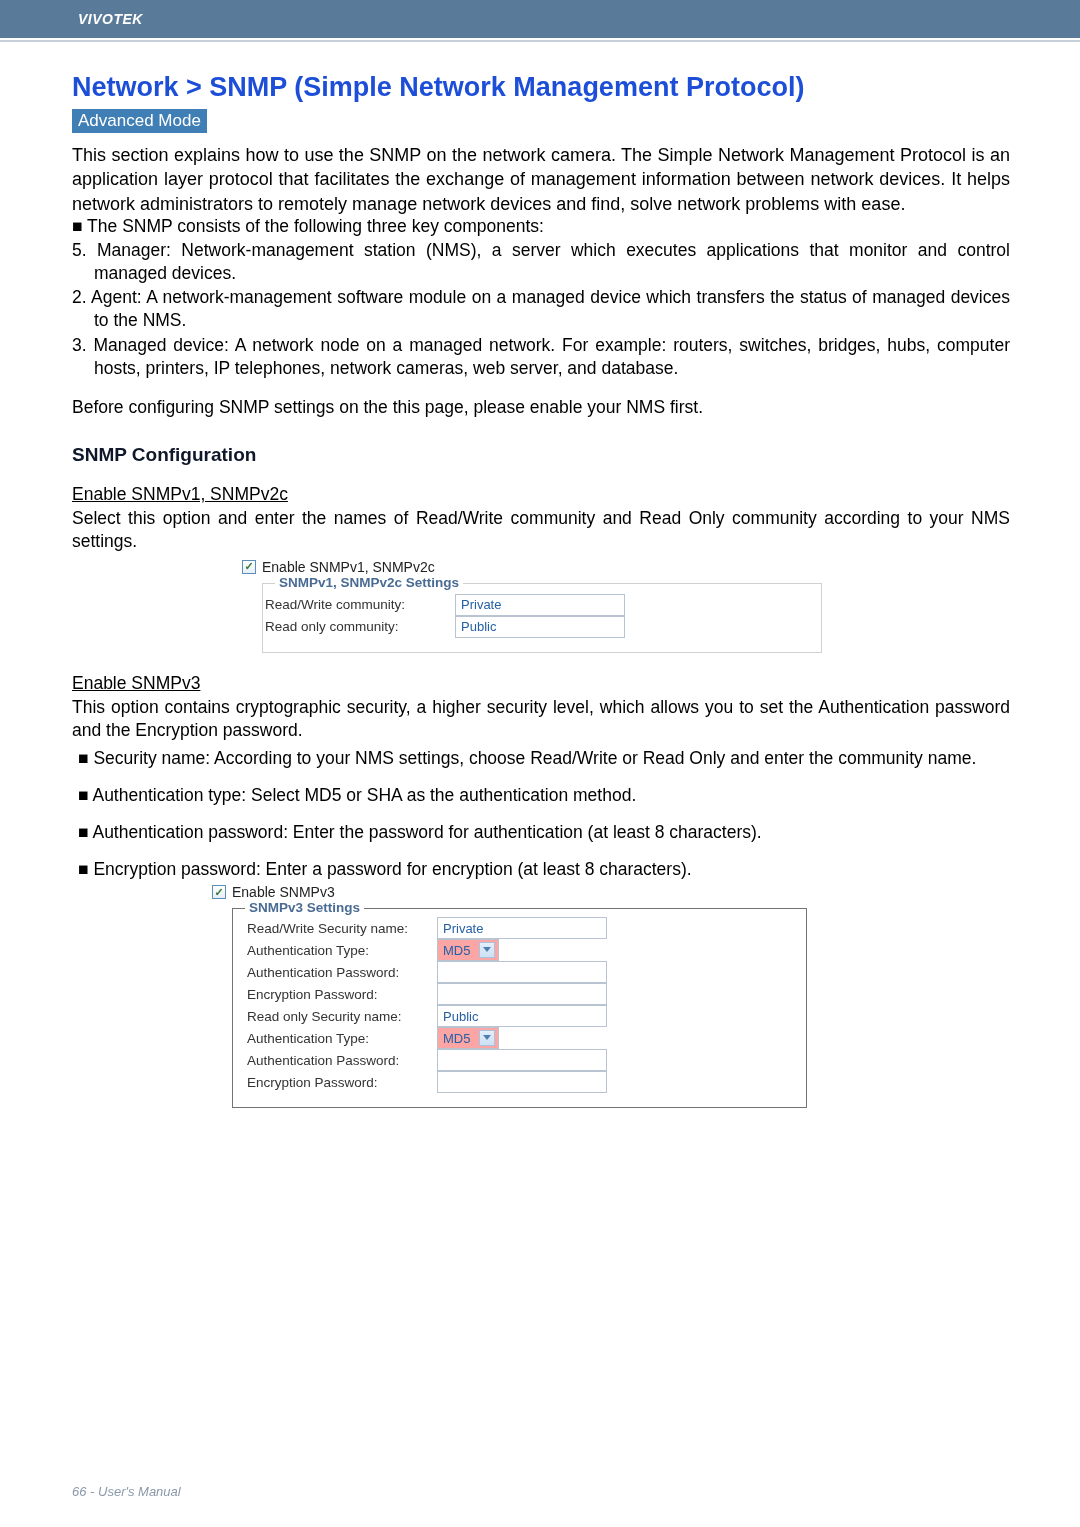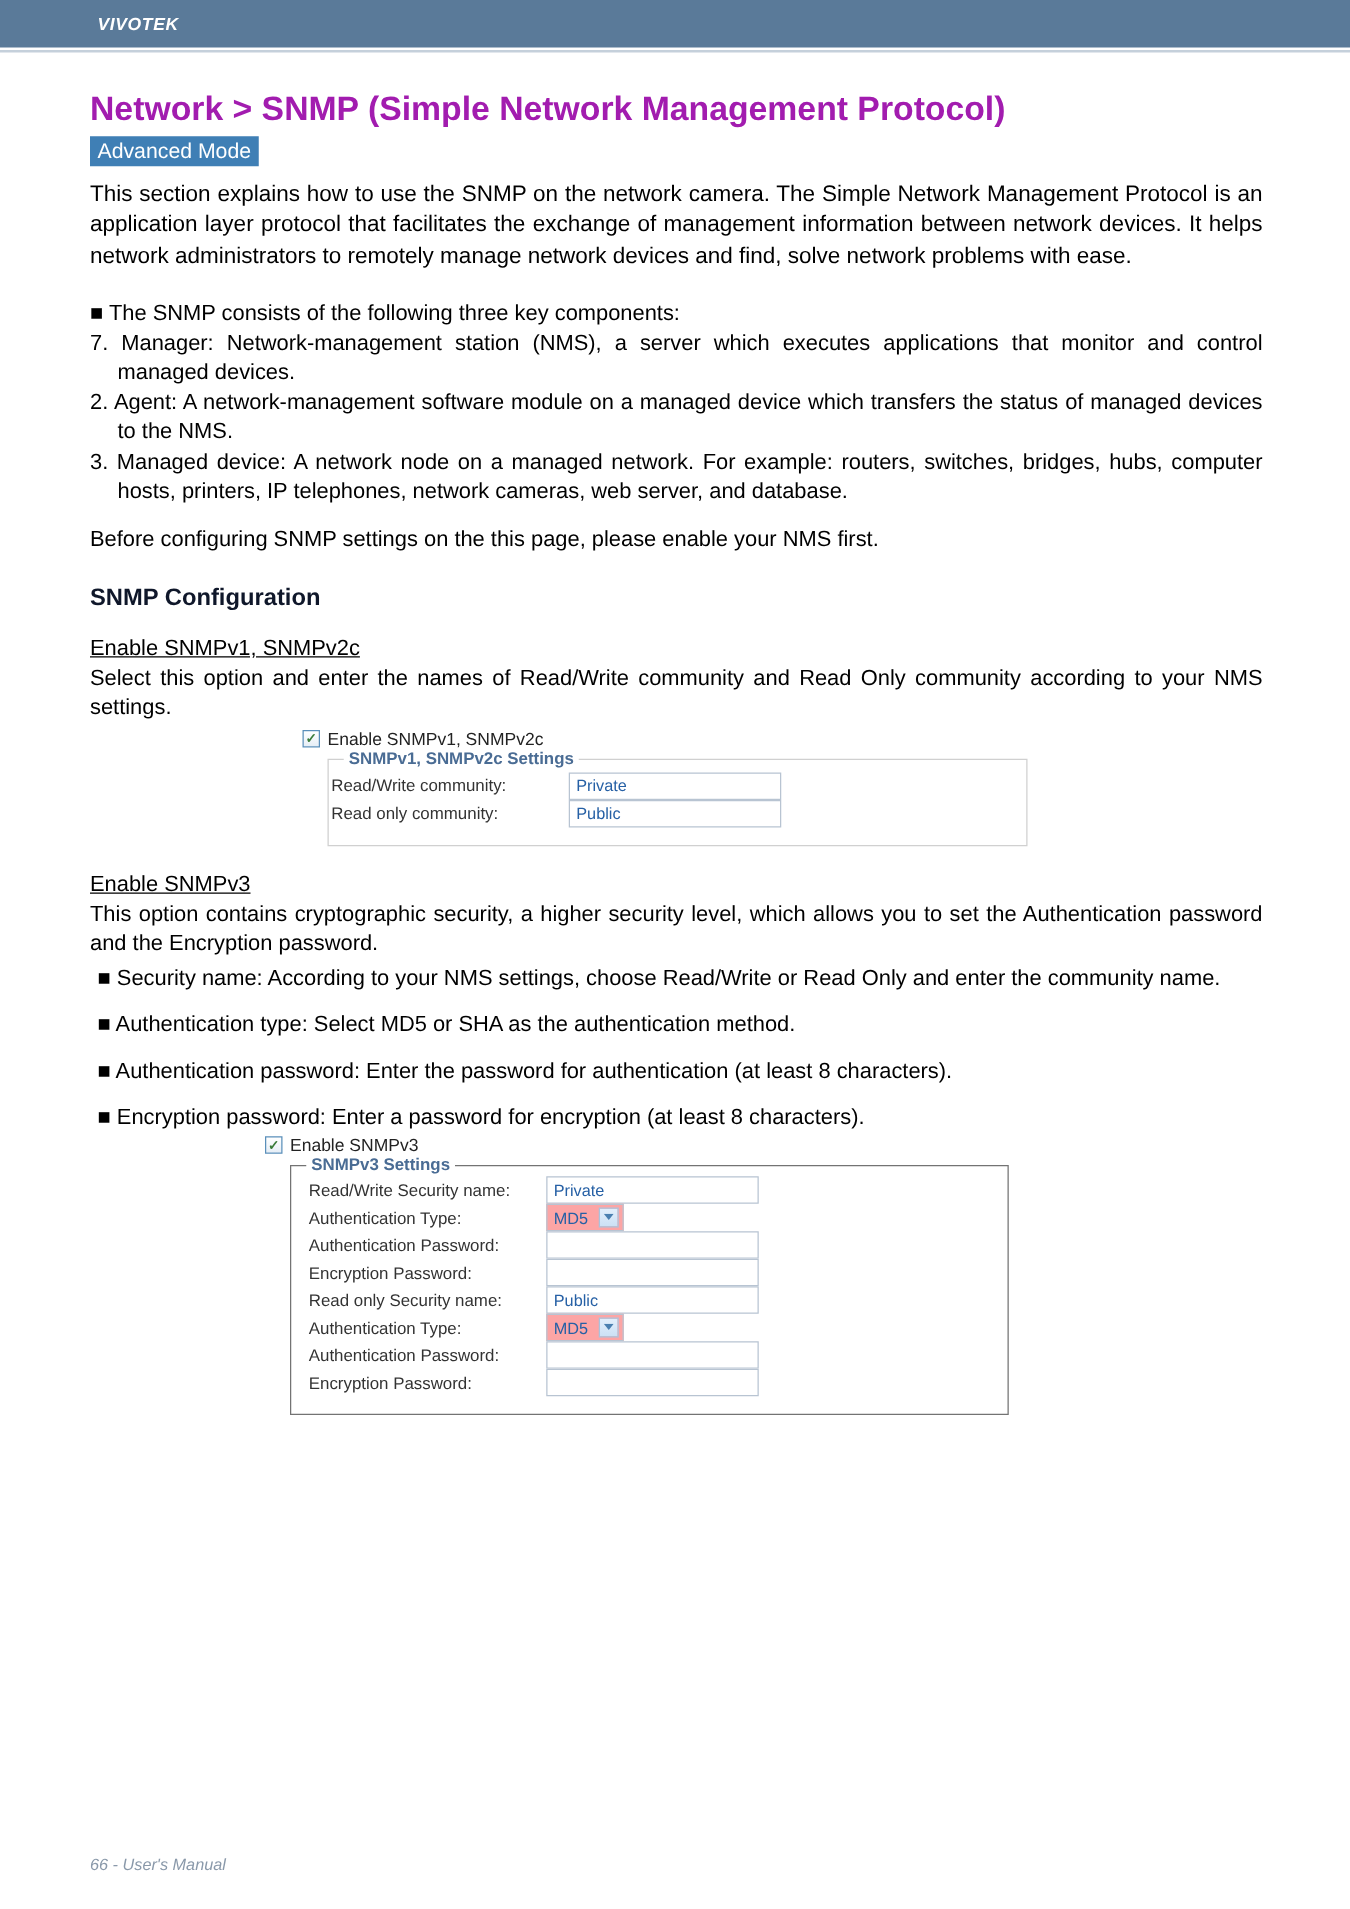--- a/index.html
+++ b/index.html
@@ -27,38 +27,38 @@
   }
   .header-line {
     height: 2px;
     background: #c5d0db;
     margin-top: 2px;
   }
   .content {
     padding: 30px 70px 0 72px;
   }
   .main-title {
-    color: #a21caf;
+    color: #1d4ed8;
     font-size: 27px;
     font-weight: bold;
     margin-bottom: 6px;
   }
   .badge {
     display: inline-block;
     background: #3f7fb5;
     color: #fff;
     padding: 2px 6px;
     font-size: 17px;
     margin-bottom: 10px;
   }
   .intro {
     font-size: 18px;
     line-height: 1.35;
     text-align: justify;
-    margin-bottom: 24px;
+    margin-bottom: 0;
   }
   .components-lead {
     font-size: 17.5px;
     margin-bottom: 2px;
   }
   .num-item {
     font-size: 17.5px;
     text-align: justify;
     line-height: 1.3;
     padding-left: 22px;
@@ -210,21 +210,21 @@
 <div class="header-line"></div>
 
 <div class="content">
 
   <div class="main-title">Network &gt; SNMP (Simple Network Management Protocol)</div>
   <div class="badge">Advanced Mode</div>
 
   <div class="intro">This section explains how to use the SNMP on the network camera. The Simple Network Management Protocol is an application layer protocol that facilitates the exchange of management information between network devices. It helps network administrators to remotely manage network devices and find, solve network problems with ease.</div>
 
   <div class="components-lead">■ The SNMP consists of the following three key components:</div>
-  <div class="num-item">7. Manager: Network-management station (NMS), a server which executes applications that monitor and control managed devices.</div>
+  <div class="num-item">5. Manager: Network-management station (NMS), a server which executes applications that monitor and control managed devices.</div>
   <div class="num-item">2. Agent: A network-management software module on a managed device which transfers the status of managed devices to the NMS.</div>
   <div class="num-item">3. Managed device: A network node on a managed network. For example: routers, switches, bridges, hubs, computer hosts, printers, IP telephones, network cameras, web server, and database.</div>
 
   <div class="before-cfg">Before configuring SNMP settings on the this page, please enable your NMS first.</div>
 
   <div class="section-title">SNMP Configuration</div>
 
   <div class="sub-underline">Enable SNMPv1, SNMPv2c</div>
   <div class="desc">Select this option and enter the names of Read/Write community and Read Only community according to your NMS settings.</div>
 

